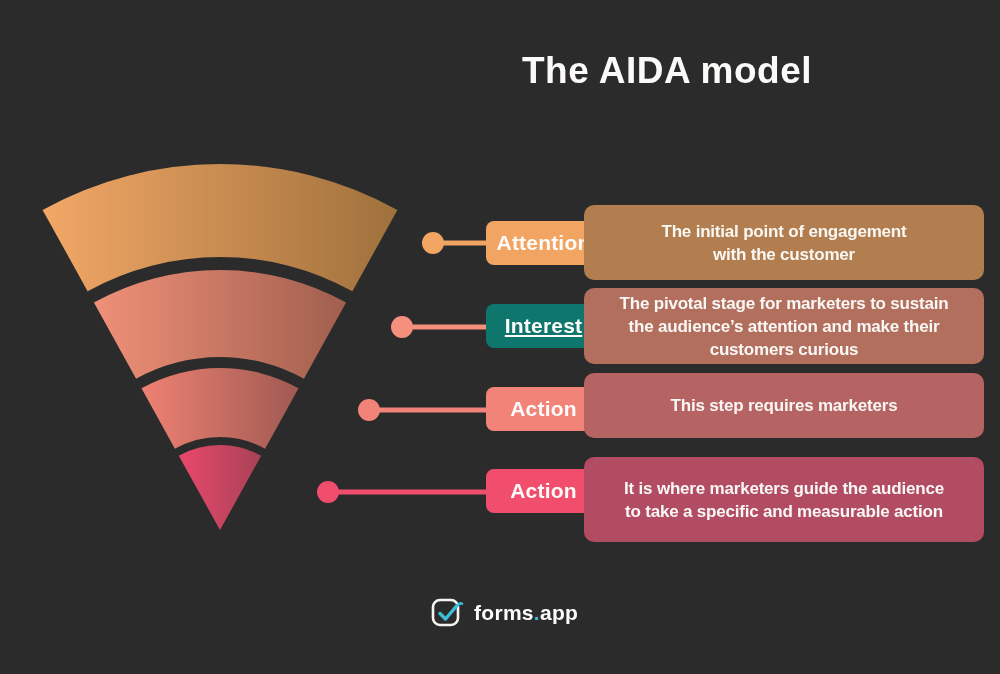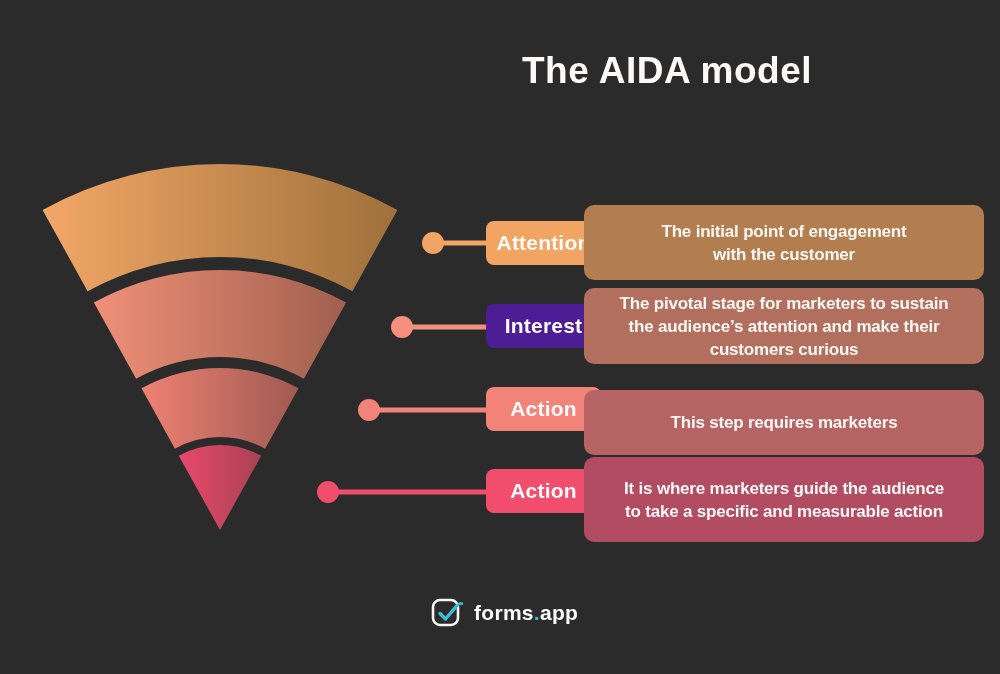--- a/index.html
+++ b/index.html
@@ -55,21 +55,21 @@
   }
   .desc-line {
     font-size: 17px; font-weight: bold;
     line-height: 23px;
     letter-spacing: -0.2px;
     white-space: nowrap;
     text-align: center;
   }
   .box-1 { top: 205px; height: 75px; }
   .box-2 { top: 288px; height: 76px; }
-  .box-3 { top: 390px; height: 65px; gap: 48px; }
+  .box-3 { top: 373px; height: 65px; gap: 48px; }
   .box-4 { top: 457px; height: 85px; }
   .logo {
     position: absolute;
     left: 431px; top: 596px;
     display: flex; align-items: center;
     gap: 9px;
     justify-content: flex-end;
   }
   .logo-text {
     font-size: 21px; font-weight: bold;
@@ -111,21 +111,21 @@
   <circle cx="433" cy="243" r="11" fill="#f2a463"></circle>
   <line x1="402" y1="327" x2="495" y2="327" stroke-width="5" stroke="#f4907b"></line>
   <circle cx="402" cy="327" r="11" fill="#f4907b"></circle>
   <line x1="369" y1="410" x2="495" y2="410" stroke-width="5" stroke="#f28378"></line>
   <circle cx="369" cy="410" r="11" fill="#f28378"></circle>
   <line x1="328" y1="492" x2="495" y2="492" stroke-width="5" stroke="#f14e6e"></line>
   <circle cx="328" cy="492" r="11" fill="#f14e6e"></circle>
 </svg>
 
 <div class="stage-badge badge-1" style="background: rgb(242, 164, 99);">Attention</div>
-<div class="stage-badge badge-2" style="background: #4c1d95;">Interest</div>
+<div class="stage-badge badge-2" style="background: #0f766e; text-decoration: underline;">Interest</div>
 <div class="stage-badge badge-3" style="background: rgb(242, 131, 120);">Action</div>
 <div class="stage-badge badge-4" style="background: rgb(241, 78, 110);">Action</div>
 
 <div class="desc-box box-1" style="background: rgb(178, 126, 79);">
   <div class="desc-line">The initial point of engagement</div>
   <div class="desc-line">with the customer</div>
 </div>
 <div class="desc-box box-2" style="background: rgb(178, 111, 94);">
   <div class="desc-line">The pivotal stage for marketers to sustain</div>
   <div class="desc-line">the audience’s attention and make their</div>

